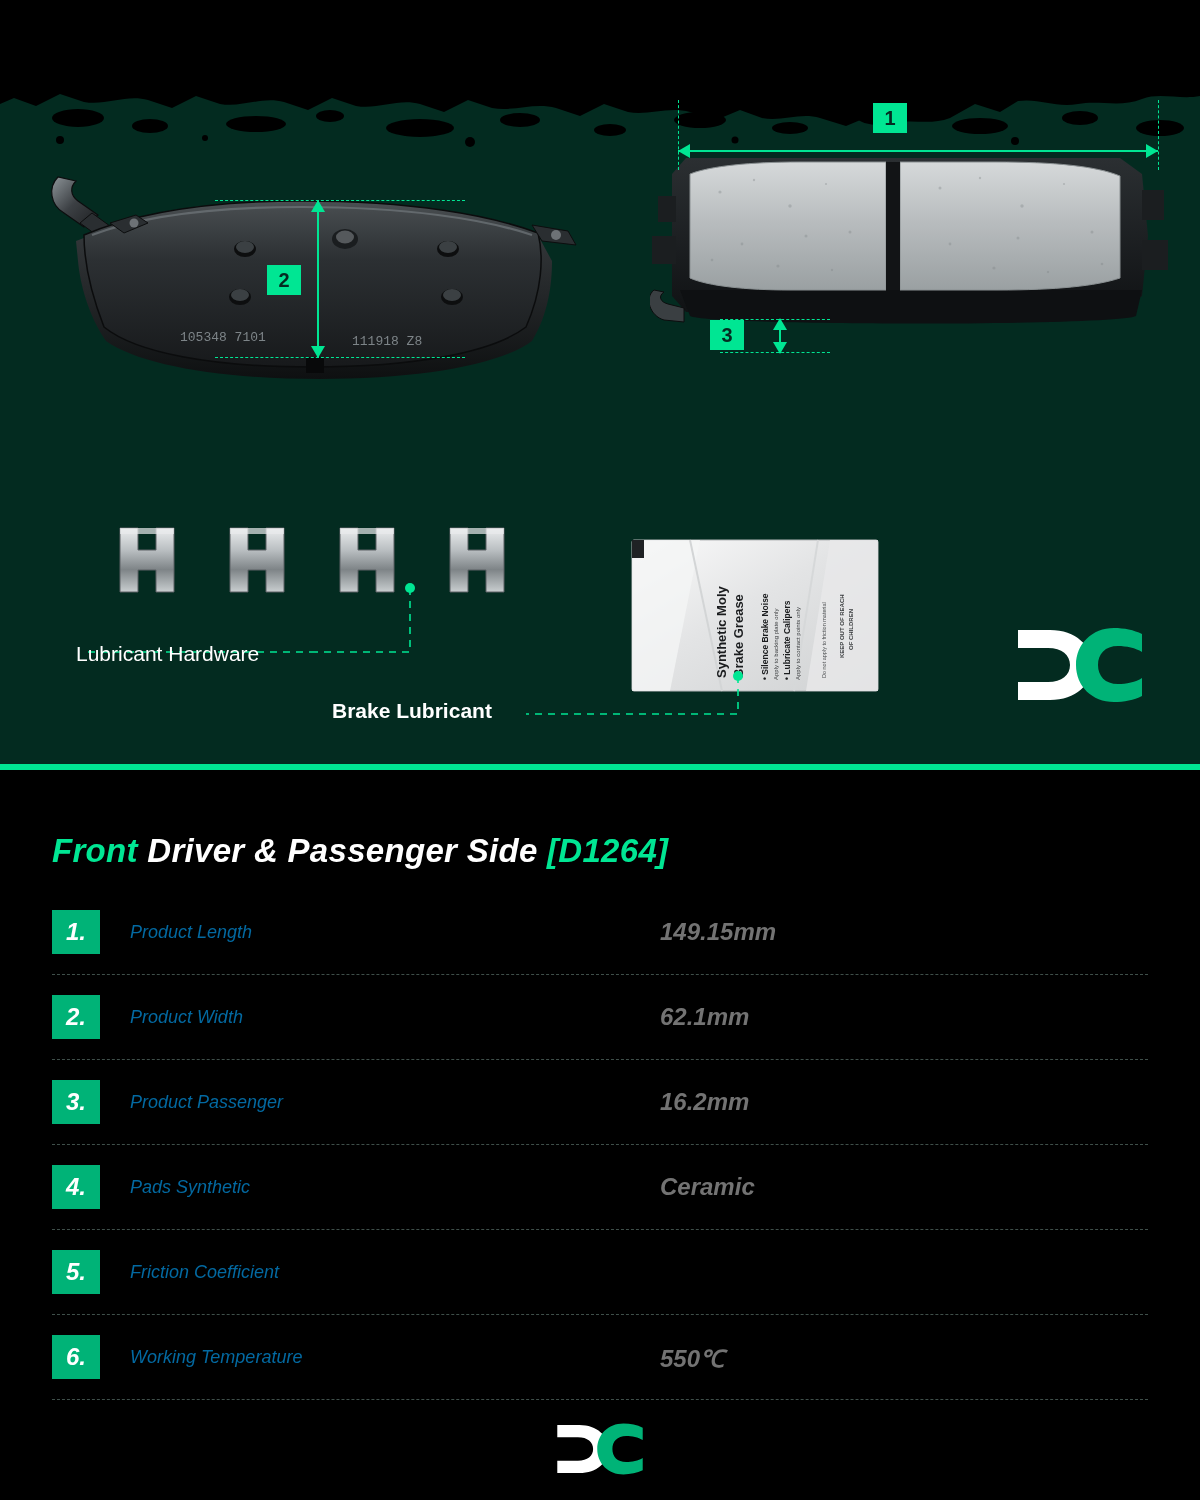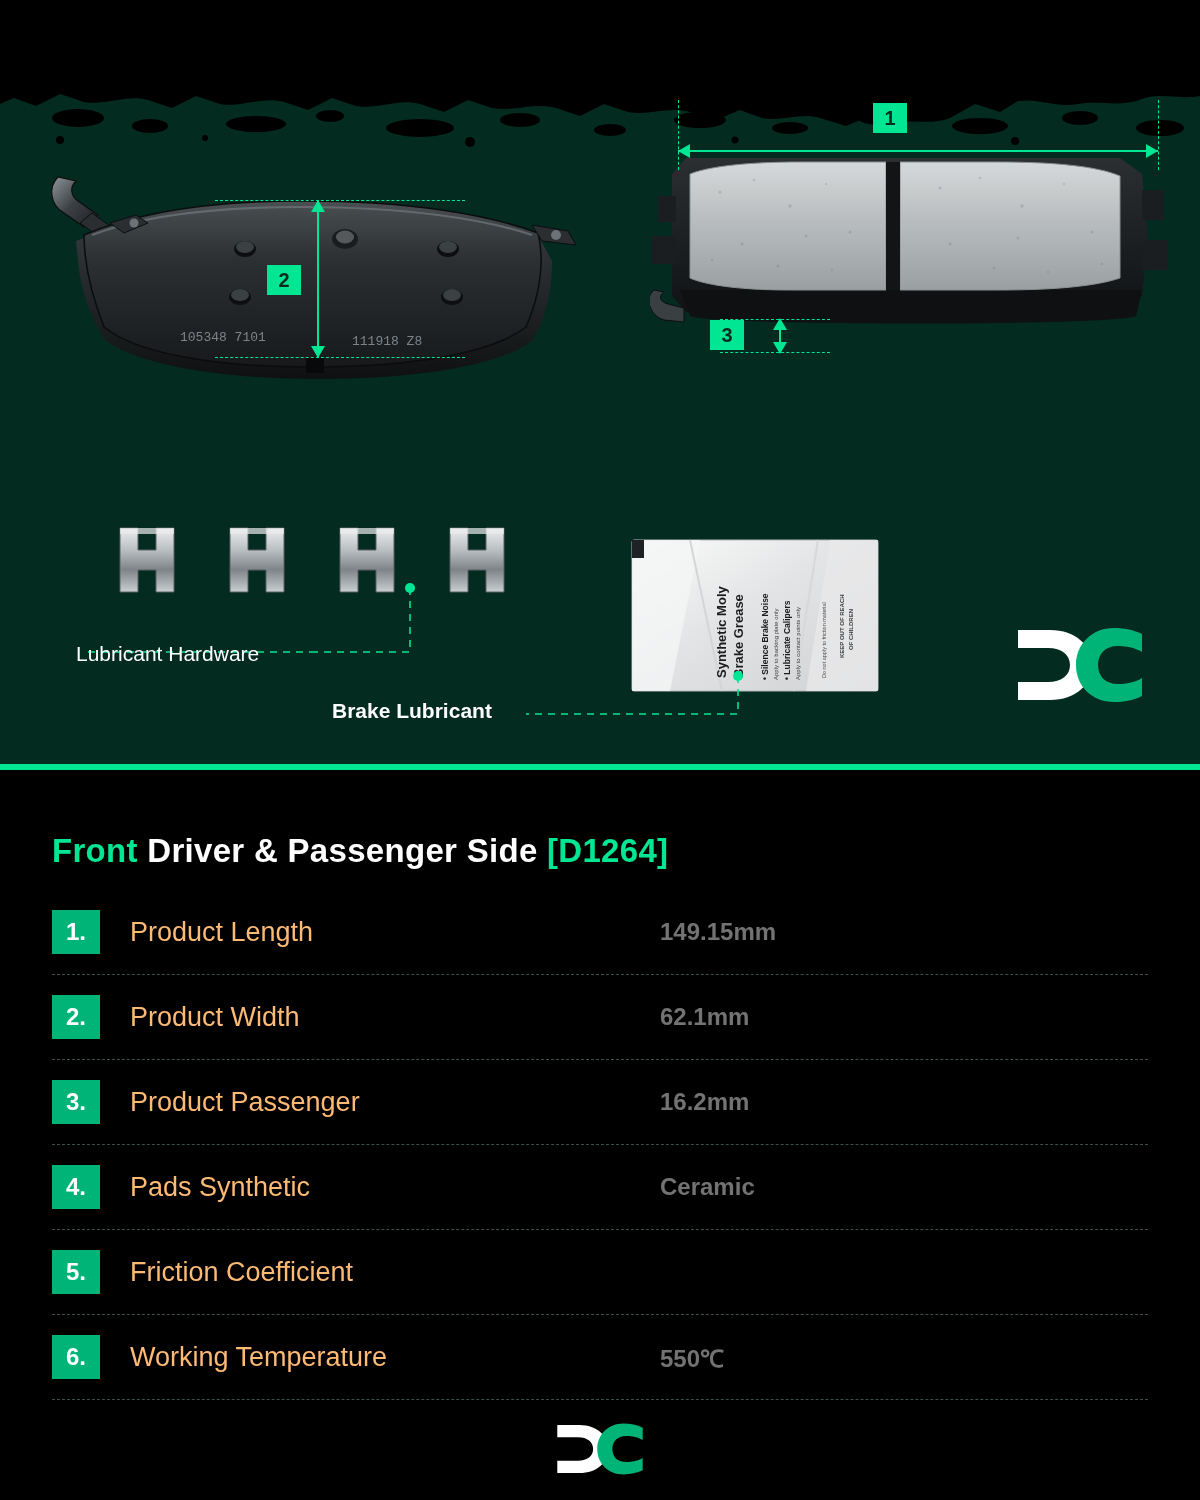--- a/index.html
+++ b/index.html
@@ -58,21 +58,21 @@
   .hardware-area { position:absolute; left:100px; top:520px; width:470px; height:90px; }
   .callout-label {
     position:absolute; color:#ffffff; font-size:21px;
     font-family:"Liberation Sans", sans-serif; white-space:nowrap;
   }
   .lube-area { position:absolute; left:630px; top:538px; width:250px; height:155px; }
 
   .brand-top { position:absolute; left:1010px; top:620px; width:140px; height:90px; }
 
   
-  .spec-panel { position:absolute; left:0; top:770px; width:984px; height:730px; background:#000; }
+  .spec-panel { position:absolute; left:0; top:770px; width:984px; height:730px; background:#000;font-style:italic; }
   .spec-title {
     position:absolute; left:52px; top:62px;
     font-size:33px; font-weight:bold; color:#ffffff;
     font-family:"Liberation Sans", sans-serif;
     letter-spacing:0.3px;
   }
   .spec-title .accent { color:#00e693; }
 
   .rows { position:absolute; left:52px; top:120px; width:1096px; }
   .row {
@@ -81,21 +81,21 @@
     border-bottom:1px dashed #3f4f4a;
   }
   .row-num {
     width:48px; height:44px; flex:0 0 48px;
     background:#00b377; color:#ffffff;
     font-size:24px; font-weight:bold;
     display:flex; align-items:center; justify-content:center;
     font-family:"Liberation Sans", sans-serif;
   }
   .row-label {
-    margin-left:30px; color:#fdba74; font-size:27px;
+    margin-left:30px; color:#0369a1; font-size:18px;
     font-family:"Liberation Sans", sans-serif;
     flex:0 0 530px;
   }
   .row-value {
     color:#737373; font-size:24px; font-weight:bold;
     font-family:"Liberation Sans", sans-serif;
   }
 
   .brand-bottom { position:absolute; left:545px; top:1418px; width:110px; height:62px; }
 </style>

